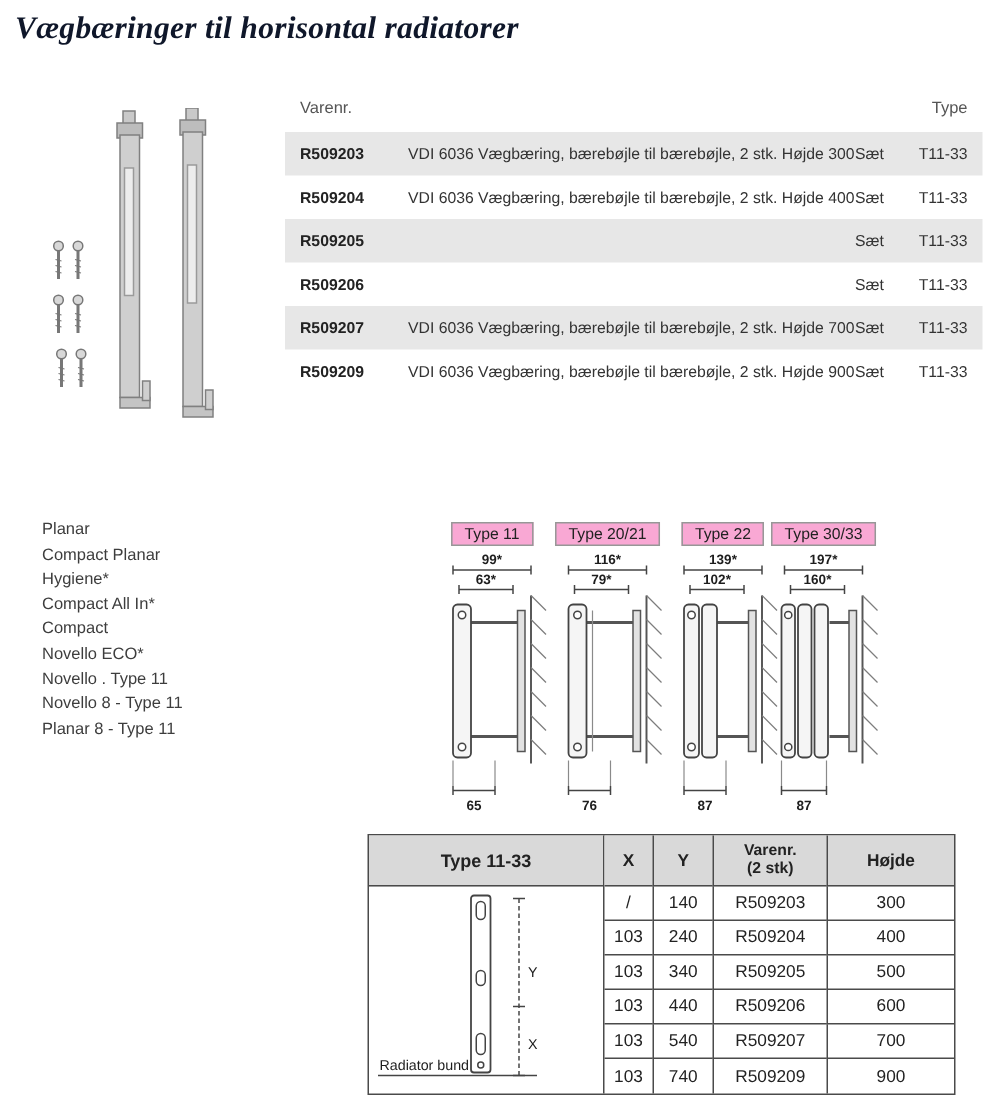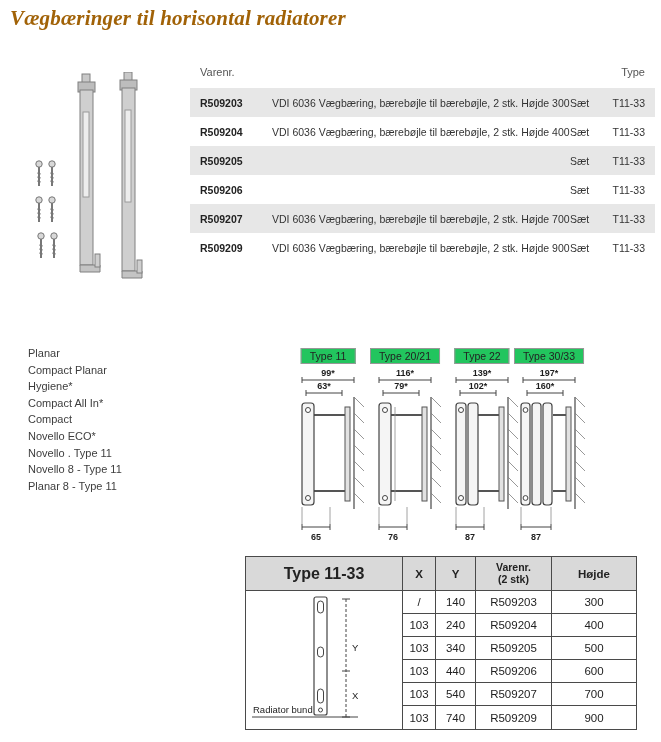--- a/index.html
+++ b/index.html
@@ -1,21 +1,21 @@
 <!DOCTYPE html>
 <html><head>
 <meta charset="utf-8">
 <style>
   * { box-sizing: border-box; margin: 0; padding: 0; }
   html, body { background: #fff; }
   body { width: 661px; height: 742px; font-family: "Liberation Sans", sans-serif; color: #333; position: relative; overflow: hidden; }
   .page { position: absolute; left: 0; top: 0; width: 661px; height: 742px; background: #fff; }
 
   
-  .title { position: absolute; left: 10px; top: 6px; font-family: "Liberation Serif", serif; font-style: italic; font-weight: 600; font-size: 21px; color: #a16207; letter-spacing: .2px; }
+  .title { position: absolute; left: 10px; top: 6px; font-family: "Liberation Serif", serif; font-style: italic; font-weight: 600; font-size: 21px; color: #0f172a; letter-spacing: .2px; }
 
   
   .photo { position: absolute; left: 25px; top: 72px; }
 
   
   .ptable { position: absolute; left: 190px; top: 58px; width: 465px; font-size: 10.5px; }
   .ptable-header { position: relative; height: 30px; color: #555; font-size: 11px; }
   .ptable-header span { position: absolute; top: 8px; }
   .h-var { left: 10px; }
   .h-desc { left: 82px; margin-top: 22px; }
@@ -26,37 +26,37 @@
   .c-var { left: 10px; font-weight: bold; color: #222; }
   .c-desc { left: 82px; color: #333; }
   .c-unit { left: 380px; }
   .c-type { right: 10px; }
 
   
   .plist { position: absolute; left: 28px; top: 345px; font-size: 11px; line-height: 16.6px; color: #3d3d3d; }
 
   
   .diagram { position: absolute; top: 348px; width: 76px; height: 200px; }
-  .dlabel { position: absolute; top: 0; left: 50%; transform: translateX(-50%); background: #22c55e; border: 1px solid #979797; padding: 0 8px; font-size: 10.5px; line-height: 14px; color: #222; white-space: nowrap; }
+  .dlabel { position: absolute; top: 0; left: 50%; transform: translateX(-50%); background: #f9a8d4; border: 1px solid #979797; padding: 0 8px; font-size: 10.5px; line-height: 14px; color: #222; white-space: nowrap; }
   .drawing { position: absolute; left: 0; top: 19px; }
   .dl  { stroke: #444; stroke-width: 1; }
   .ext { stroke: #8a8a8a; stroke-width: .8; }
   .wl  { stroke: #555; stroke-width: 1.3; }
   .hl  { stroke: #7d7d7d; stroke-width: .8; }
   .br  { fill: #e2e2e2; stroke: #555; stroke-width: 1; }
   .cl  { stroke: #555; stroke-width: 2; }
   .pn  { fill: #f5f5f5; stroke: #444; stroke-width: 1.2; }
   .pc  { fill: #fff; stroke: #444; stroke-width: 1; }
   text.dim { font-size: 9px; font-weight: bold; fill: #1d1d1d; font-family: "Liberation Sans", sans-serif; }
   text.dlbl { font-size: 9.5px; fill: #1d1d1d; font-family: "Liberation Sans", sans-serif; }
 
   
   .spec { position: absolute; left: 245px; top: 556px; display: flex; border: 1px solid #4a4a4a; background: #fff; }
   .spec-left { width: 157px; border-right: 1px solid #4a4a4a; display: flex; flex-direction: column; }
-  .spec-left-header { height: 34px; background: #d9d9d9; border-bottom: 1px solid #4a4a4a; font-weight: bold; font-size: 16px; color: #222; display: flex; align-items: center; justify-content: center; }
+  .spec-left-header { height: 34px; background: #d9d9d9; border-bottom: 1px solid #4a4a4a; font-weight: bold; font-size: 12px; color: #222; display: flex; align-items: center; justify-content: center; }
   .spec-left-body { height: 138px; position: relative; }
   .spec-right { display: grid; grid-template-columns: 32px 40px 76px 85px; grid-template-rows: 34px repeat(6, 23px); }
   .sc { border-left: 1px solid #4a4a4a; border-bottom: 1px solid #4a4a4a; display: flex; align-items: center; justify-content: center; font-size: 11.5px; color: #222; }
   .spec-right > .sc:nth-child(4n+1) { border-left: none; }
   .spec-right > .sc:nth-last-child(-n+4) { border-bottom: none; }
   .sch { background: #d9d9d9; font-weight: bold; font-size: 11.5px; }
   .sch.two-line { flex-direction: column; font-size: 10.5px; line-height: 11.5px; }
 </style>
 </head>
 <body>

